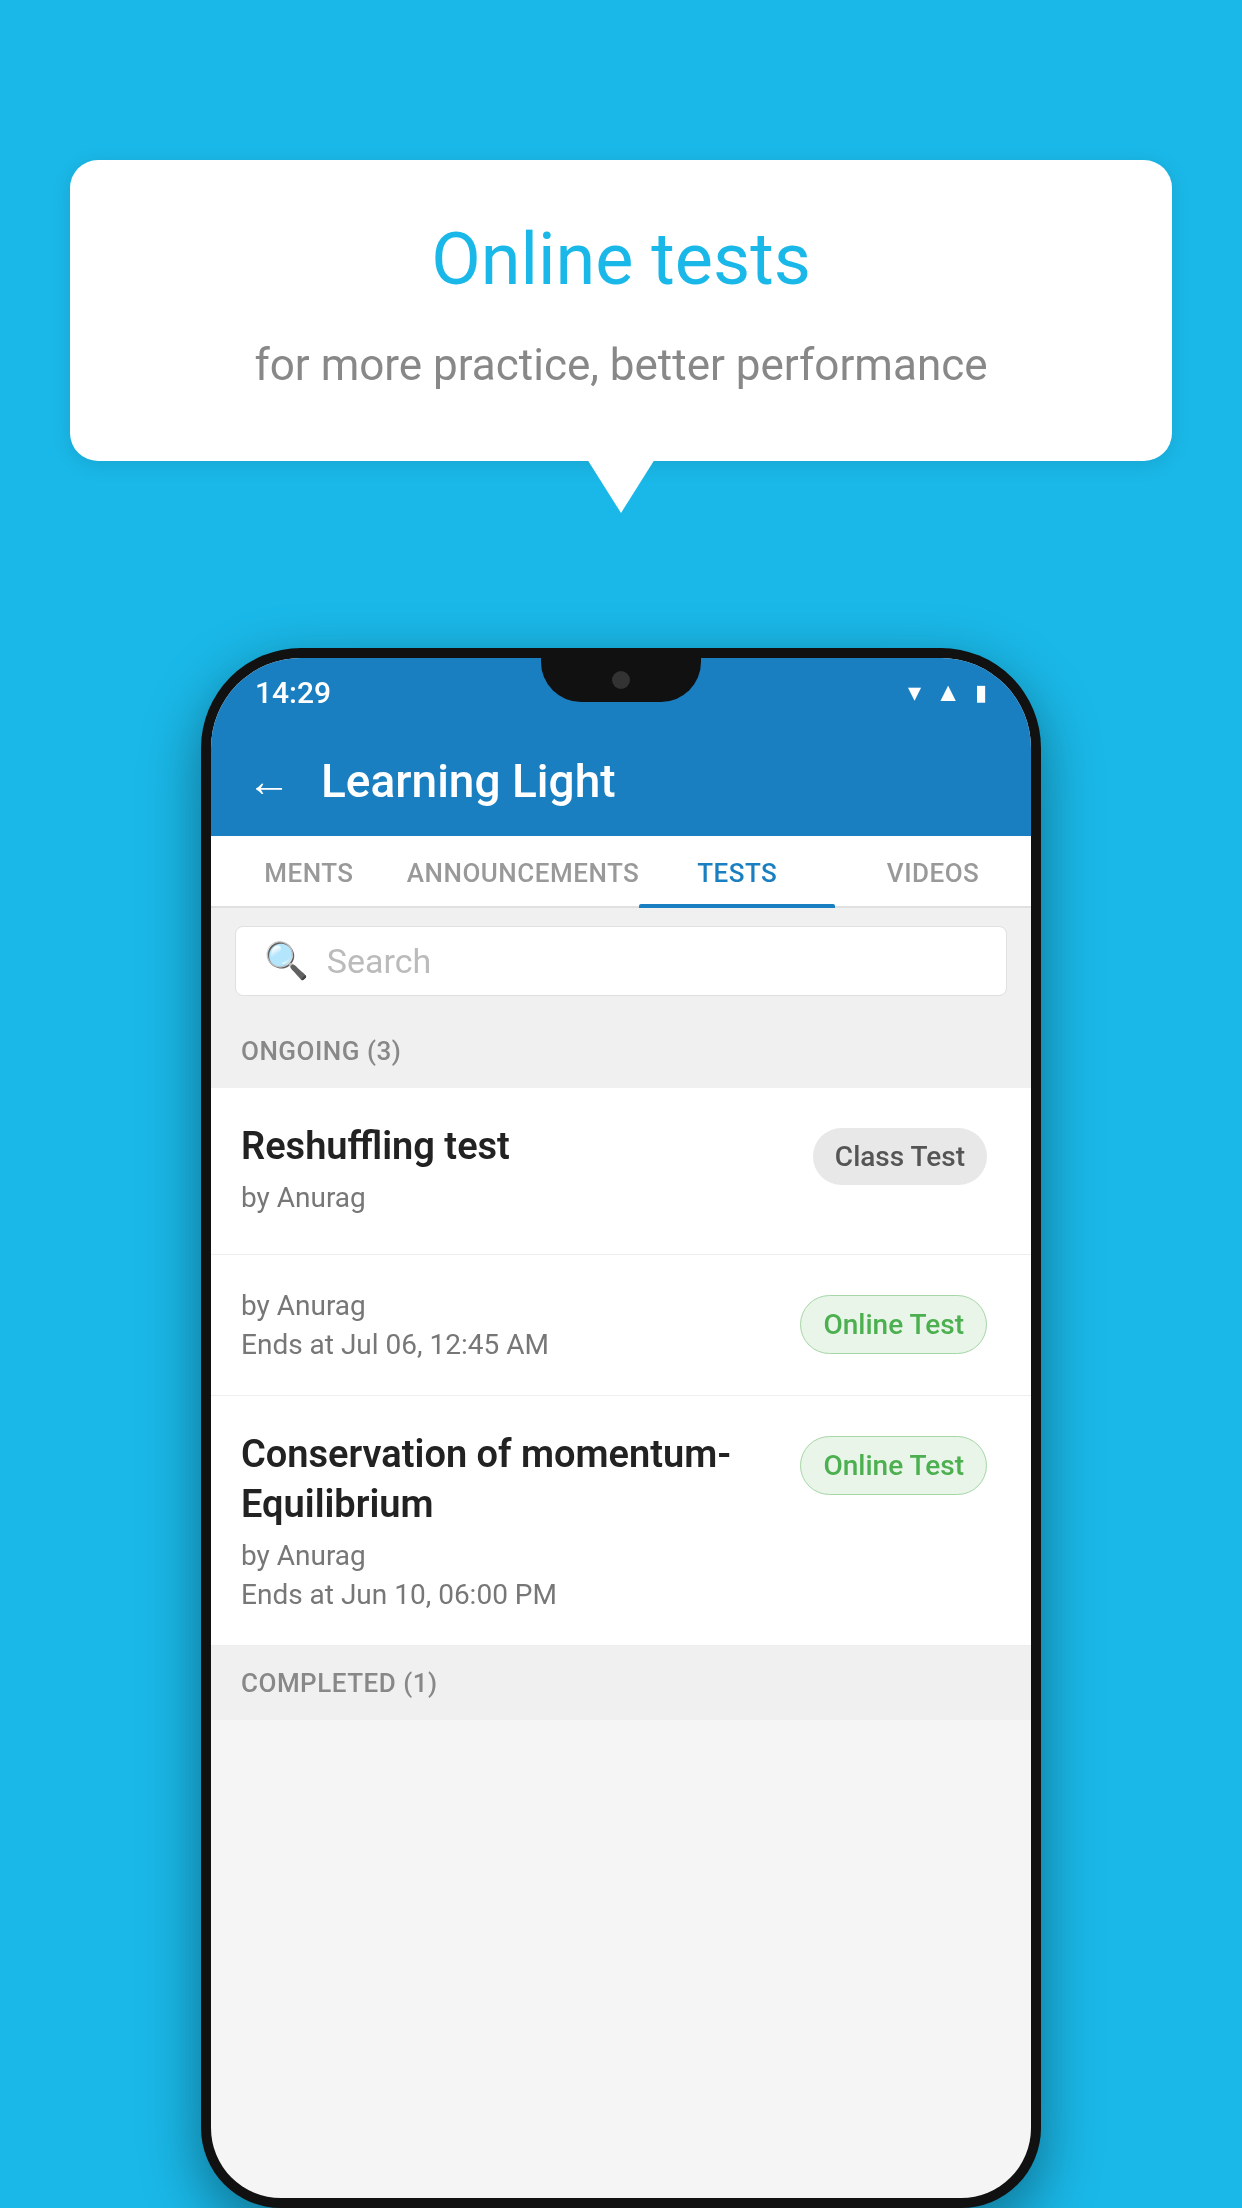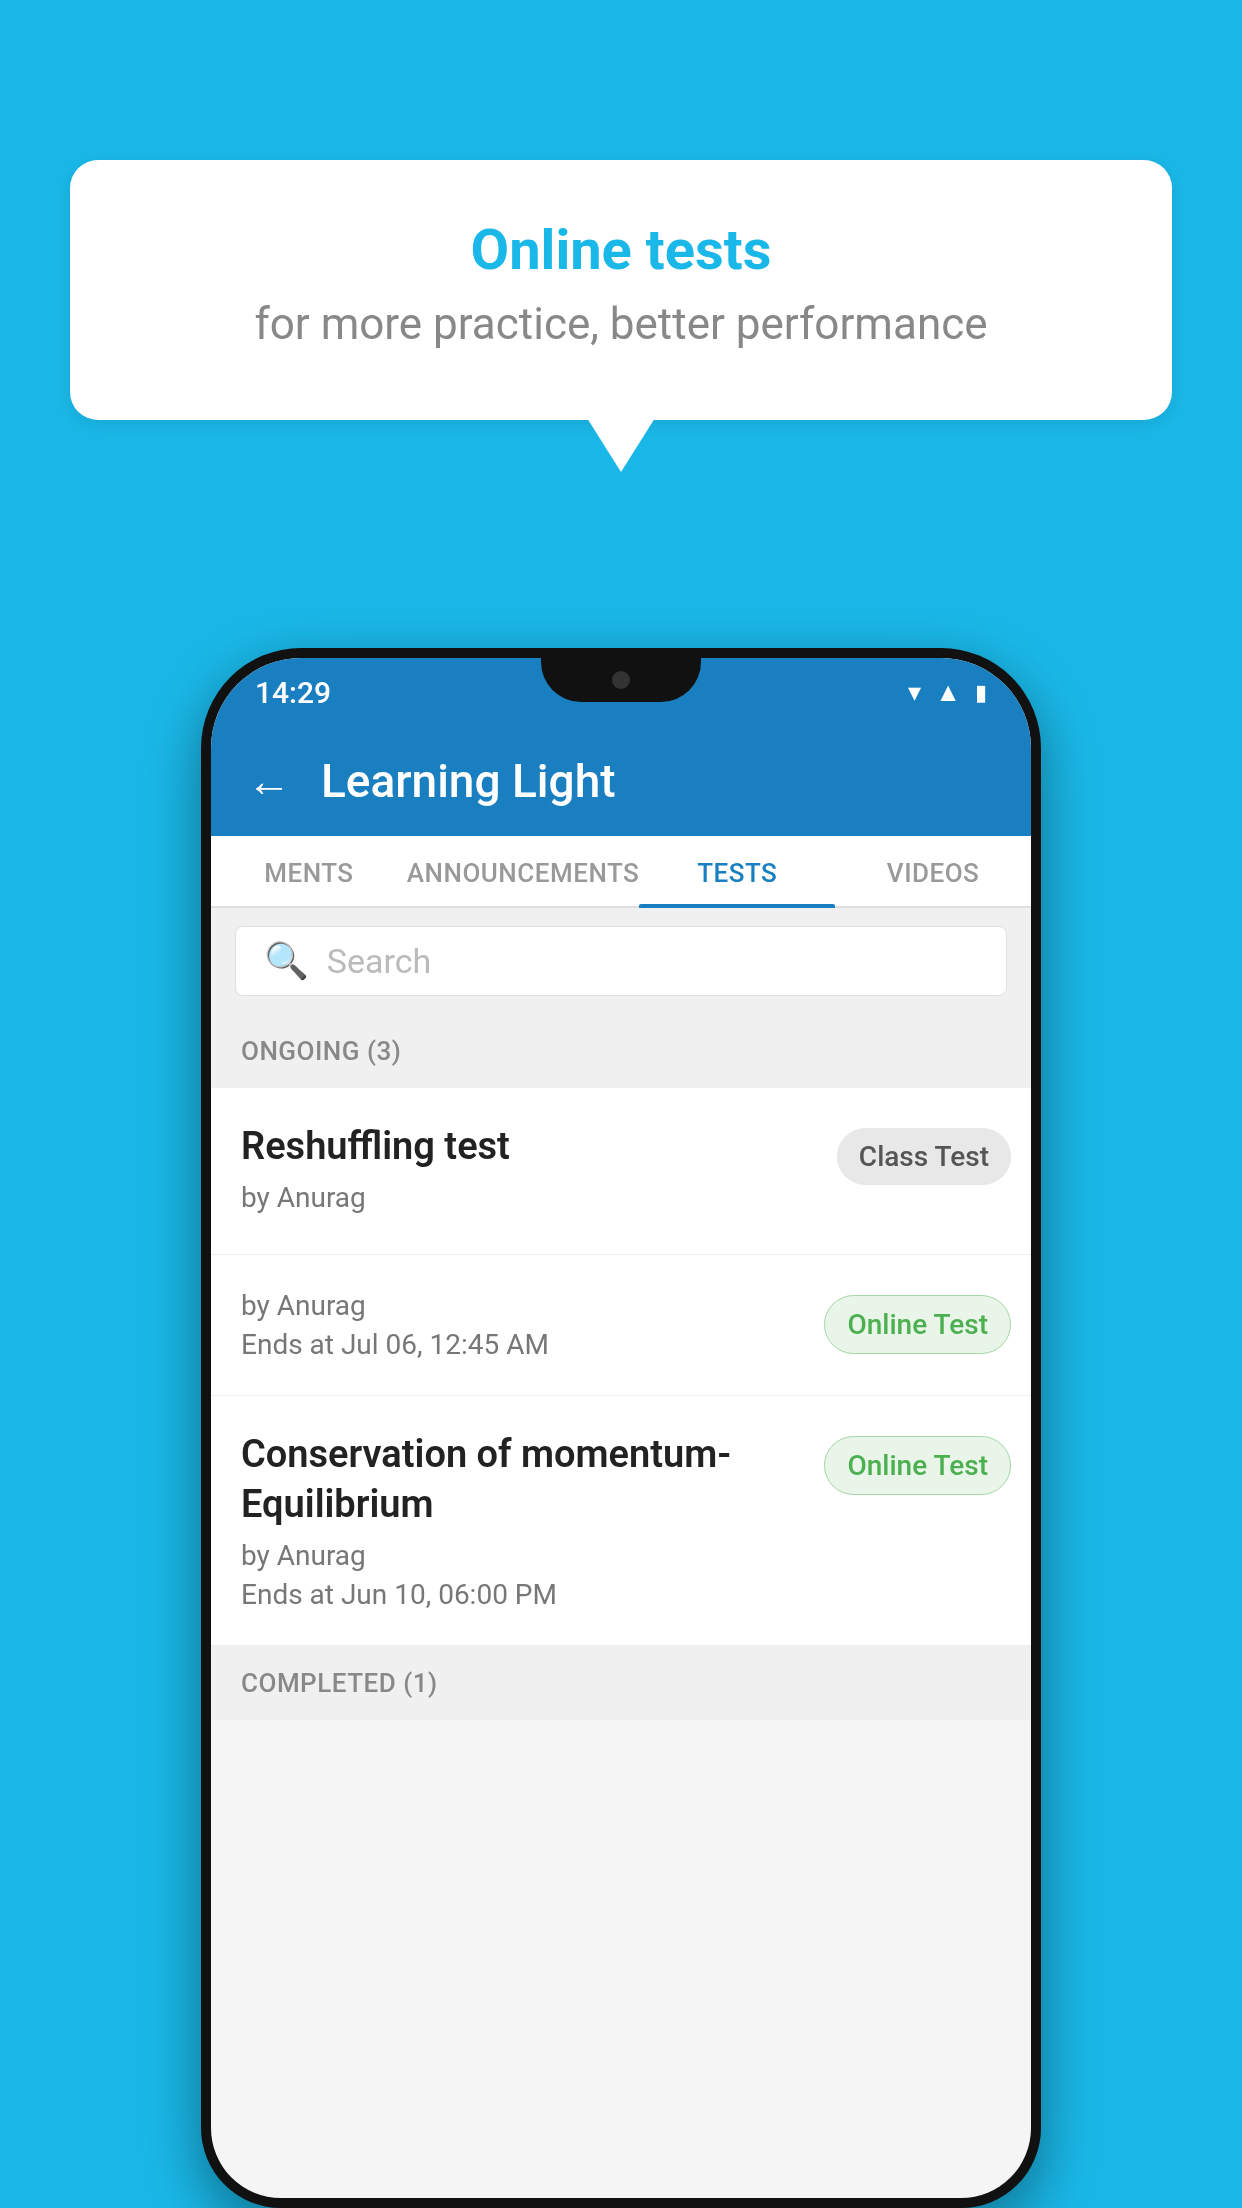--- a/index.html
+++ b/index.html
@@ -39,25 +39,25 @@
       left: 50%;
       transform: translateX(-50%);
       width: 0;
       height: 0;
       border-left: 34px solid transparent;
       border-right: 34px solid transparent;
       border-top: 54px solid white;
     }
 
     .bubble-title {
-      font-size: 56px;
+      font-size: 72px;
       color: #1ab8e8;
-      font-weight: 700;
+      font-weight: 400;
       line-height: 1.1;
-      margin-bottom: 16px;
+      margin-bottom: 40px;
     }
 
     .bubble-subtitle {
       font-size: 44px;
       color: #888;
       font-weight: 400;
     }
 
     
     .phone-container {
@@ -258,21 +258,21 @@
       font-weight: 500;
       letter-spacing: 0.5px;
     }
 
     
     .test-list {
       background: white;
     }
 
     .test-item {
-      padding: 34px 20px 34px 30px;
+      padding: 34px 44px 34px 30px;
       border-bottom: 1px solid #eee;
       display: flex;
       justify-content: space-between;
       align-items: flex-start;
       gap: 12px;
     }
 
     .test-info {
       flex: 1;
     }

